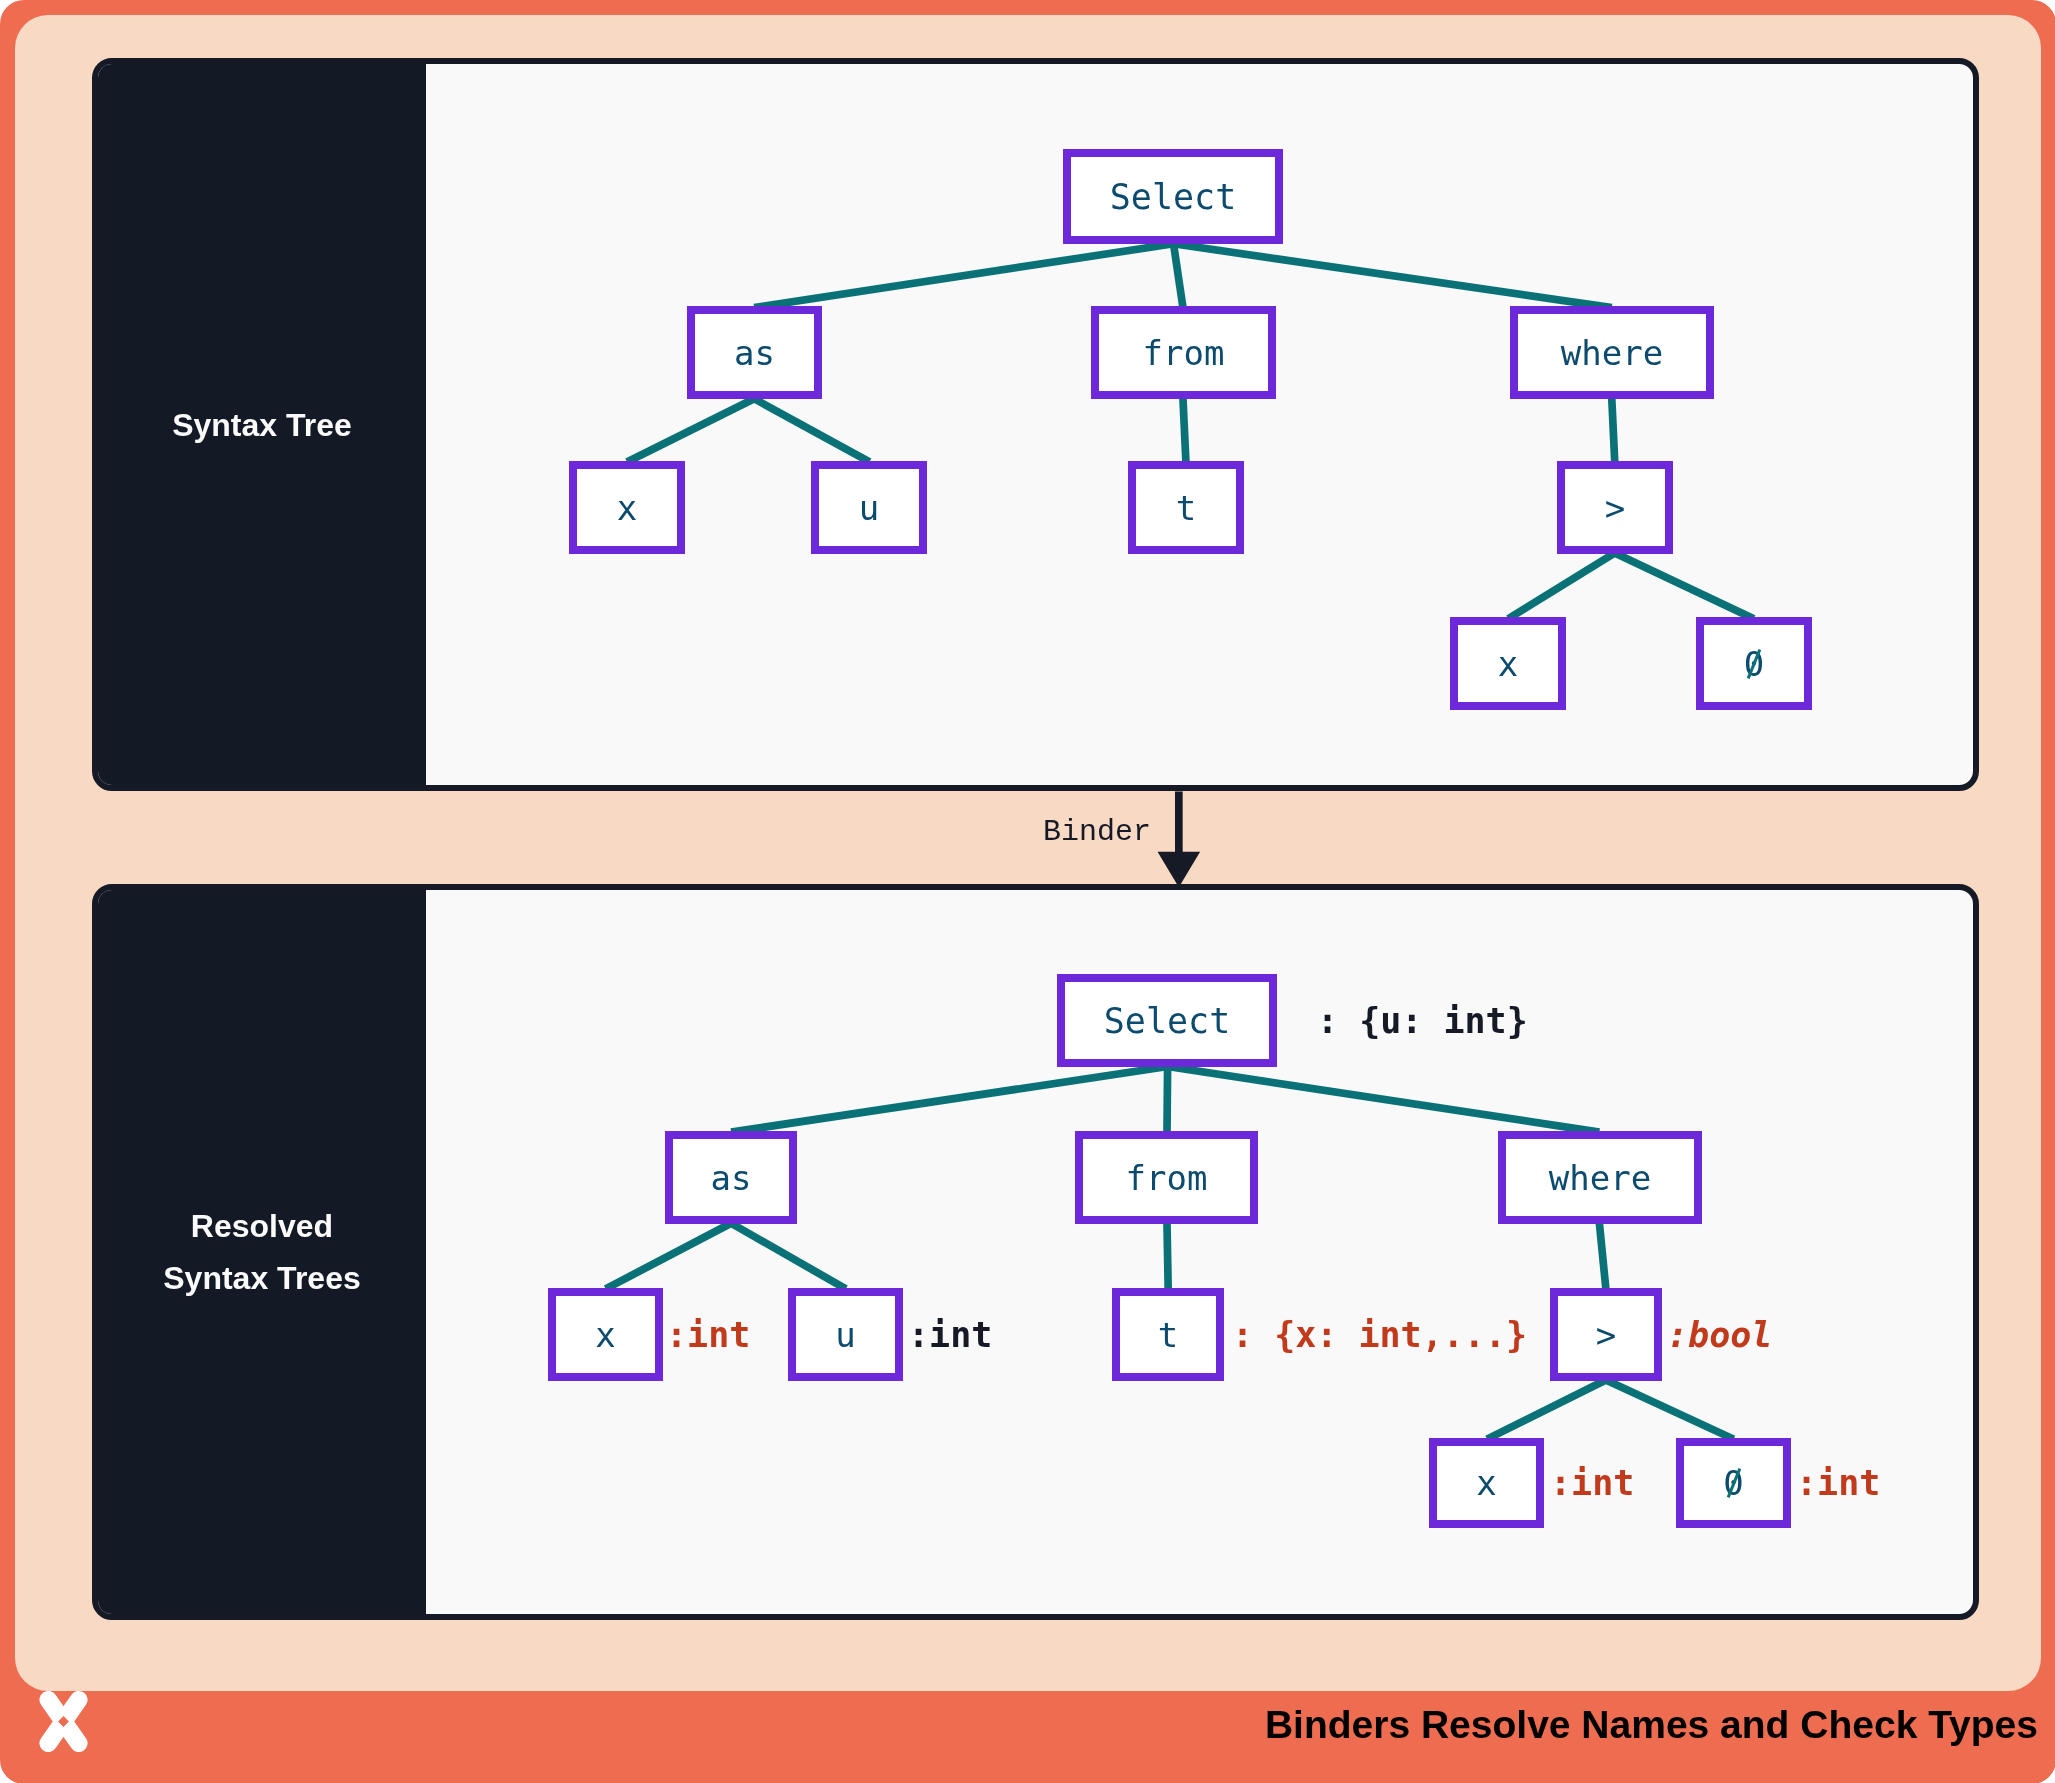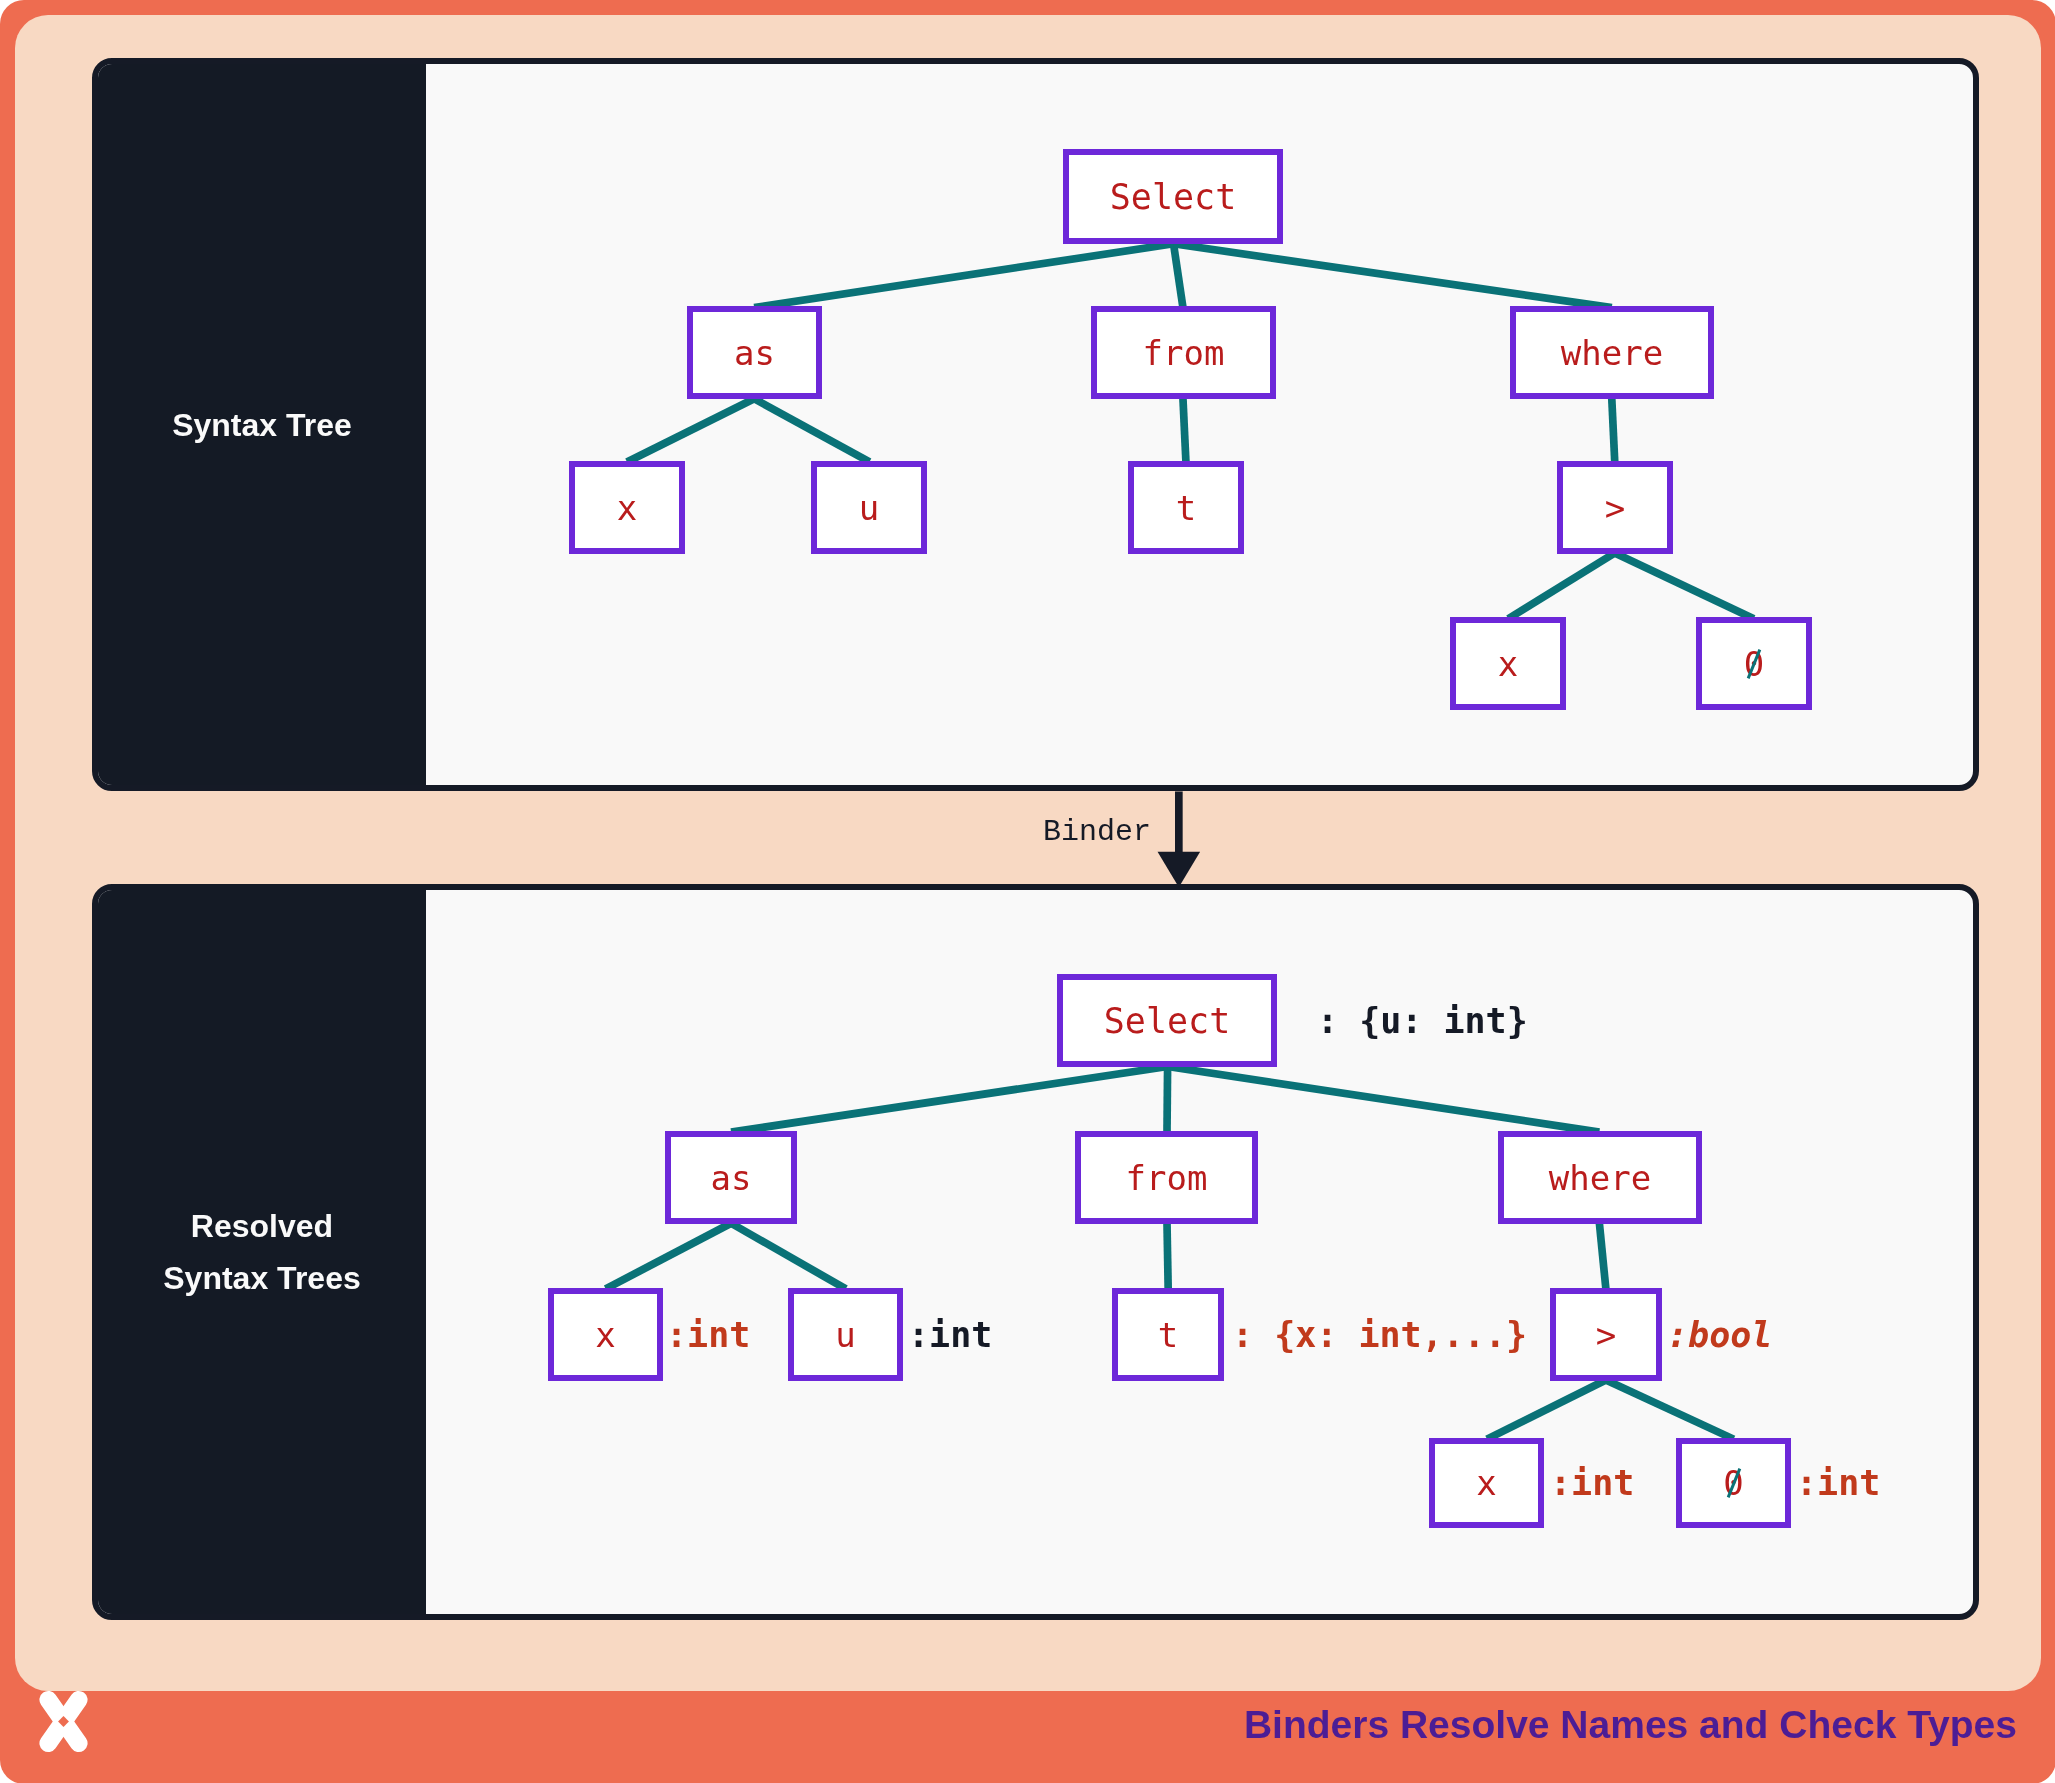--- a/index.html
+++ b/index.html
@@ -34,25 +34,25 @@
   }
   .sidebar-label{
     color:#fafafa;
     font-size:32px;font-weight:bold;
     line-height:52px;
   }
   .edges{position:absolute;left:0;top:0;z-index:1;pointer-events:none;}
   .node{
     position:absolute;z-index:2;
     background:#ffffff;
-    border:6px solid #6d28d9;
+    border:8px solid #6d28d9;
     box-sizing:border-box;
     display:flex;align-items:center;justify-content:center;
     font-family:"DejaVu Sans Mono", monospace;
-    font-size:34px;color:#b91c1c;
+    font-size:34px;color:#0c4a6e;
   }
   .node.big{font-size:35px;}
   .slashed-zero::after{
     content:'';
     position:absolute;left:50%;top:50%;
     width:3px;height:31px;
     background:#0a7277;
     transform:translate(-50%,-50%) rotate(22deg);
   }
   .annot{
@@ -65,22 +65,22 @@
   }
   .annot.red{color:#c13a1c;}
   .annot.navy{color:#151a26;}
   .binder-label{
     position:absolute;z-index:2;
     width:166px;text-align:right;
     font-family:Liberation Mono, monospace;
     font-size:30px;color:#151a26;
   }
   .footer-title{
-    position:absolute;right:39px;top:1703px;
-    color:#4c1d95;
+    position:absolute;right:18px;top:1703px;
+    color:#000000;
     font-size:39px;font-weight:bold;
   }
   .logo{position:absolute;left:34px;top:1690px;z-index:2;}
 </style>
 </head>
 <body>
 
 <div class="stage">
   <div class="canvas"></div>
 

